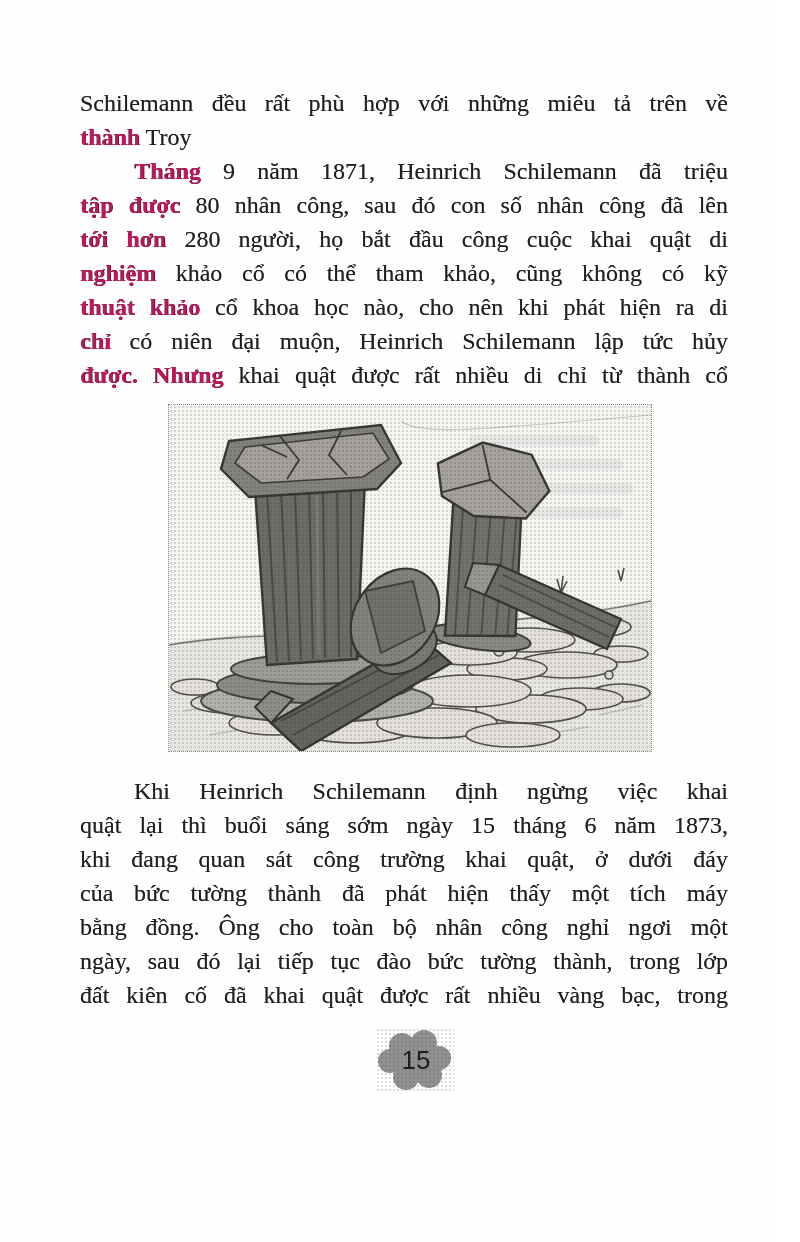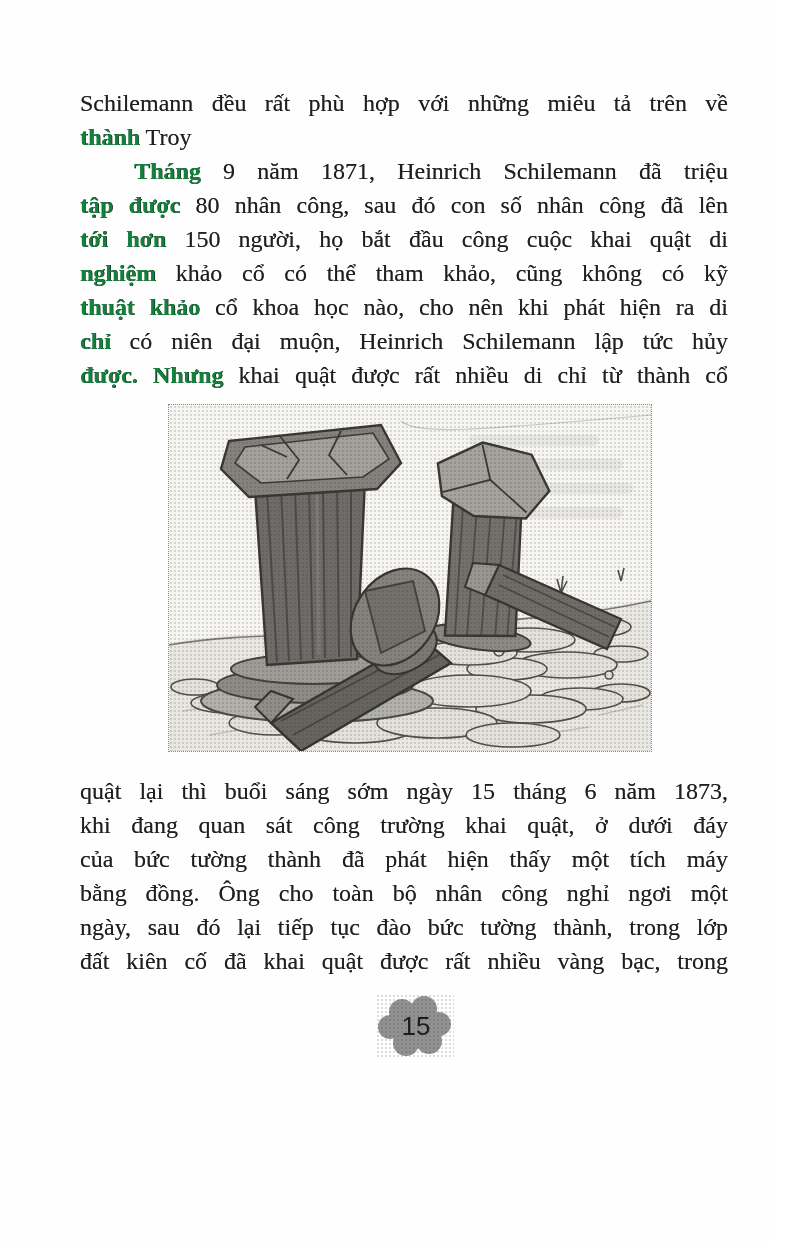--- a/index.html
+++ b/index.html
@@ -9,21 +9,21 @@
   }
   .textcol{position:absolute;left:80px;top:86px;width:648px;}
   .line{
     font-size:24px;line-height:34px;
     text-align:justify;text-align-last:justify;
     text-shadow:0 0 .4px rgba(0,0,0,.55);
     white-space:normal;
   }
   .line.l{text-align:left;text-align-last:left;}
   .line.indent{text-indent:54px;}
-  .line .dark{font-weight:700;color:#15803d;text-shadow:.4px 0 0 #000;}
+  .line .dark{font-weight:700;color:#be185d;text-shadow:.4px 0 0 #000;}
   .illustration{
     margin:12px 0 0 88px;width:482px;height:346px;
     border:1px dotted #8d8d8d;position:relative;background:#f6f5f2;
     box-sizing:content-box;
   }
   .illustration svg{display:block;width:482px;height:346px;}
   .halftone::after{
     content:"";position:absolute;inset:0;pointer-events:none;
     background-image:radial-gradient(rgba(45,45,45,.16) 1px, transparent 1.3px);
     background-size:4px 4px;
@@ -42,21 +42,21 @@
   <div class="textcol">
 
     <section>
       <div class="line j"><span class="dark"></span><span>Schilemann đều rất phù hợp với những miêu tả trên về</span></div>
       <div class="line l"><span class="dark">thành</span><span> Troy</span></div>
     </section>
 
     <section>
       <div class="line indent"><span class="dark">Tháng</span><span> 9 năm 1871, Heinrich Schilemann đã triệu</span></div>
       <div class="line"><span class="dark">tập được</span><span> 80 nhân công, sau đó con số nhân công đã lên</span></div>
-      <div class="line"><span class="dark">tới hơn</span><span> 150 người, họ bắt đầu công cuộc khai quật di</span></div>
+      <div class="line"><span class="dark">tới hơn</span><span> 280 người, họ bắt đầu công cuộc khai quật di</span></div>
       <div class="line"><span class="dark">nghiệm</span><span> khảo cổ có thể tham khảo, cũng không có kỹ</span></div>
       <div class="line"><span class="dark">thuật khảo</span><span> cổ khoa học nào, cho nên khi phát hiện ra di</span></div>
       <div class="line"><span class="dark">chỉ</span><span> có niên đại muộn, Heinrich Schilemann lập tức hủy</span></div>
       <div class="line"><span class="dark">được. Nhưng</span><span> khai quật được rất nhiều di chỉ từ thành cổ</span></div>
     </section>
 
     <figure class="illustration halftone" style="margin-block:12px 0;">
       <svg viewBox="0 0 482 346" xmlns="http://www.w3.org/2000/svg">
 
         <g opacity="0.12" fill="#8b8fa0">
@@ -149,20 +149,21 @@
 
         <g>
           <ellipse cx="226" cy="212" rx="40" ry="52" transform="rotate(35 226 212)" fill="#84827c" stroke="#36352f" stroke-width="2.2"></ellipse>
           <path d="M196,186 L244,176 L256,226 L212,248 Z" fill="#6f6d68" stroke="#36352f" stroke-width="1.8" opacity="0.85"></path>
         </g>
       </svg>
 
     </figure>
 
     <section class="para3">
+      <div class="line indent"><span class="dark"></span><span>Khi Heinrich Schilemann định ngừng việc khai</span></div>
       <div class="line"><span class="dark"></span><span>quật lại thì buổi sáng sớm ngày 15 tháng 6 năm 1873,</span></div>
       <div class="line"><span class="dark"></span><span>khi đang quan sát công trường khai quật, ở dưới đáy</span></div>
       <div class="line"><span class="dark"></span><span>của bức tường thành đã phát hiện thấy một tích máy</span></div>
       <div class="line"><span class="dark"></span><span>bằng đồng. Ông cho toàn bộ nhân công nghỉ ngơi một</span></div>
       <div class="line"><span class="dark"></span><span>ngày, sau đó lại tiếp tục đào bức tường thành, trong lớp</span></div>
       <div class="line"><span class="dark"></span><span>đất kiên cố đã khai quật được rất nhiều vàng bạc, trong</span></div>
     </section>
 
     <div class="badge halftone">
       <svg viewBox="0 0 78 64" xmlns="http://www.w3.org/2000/svg">

